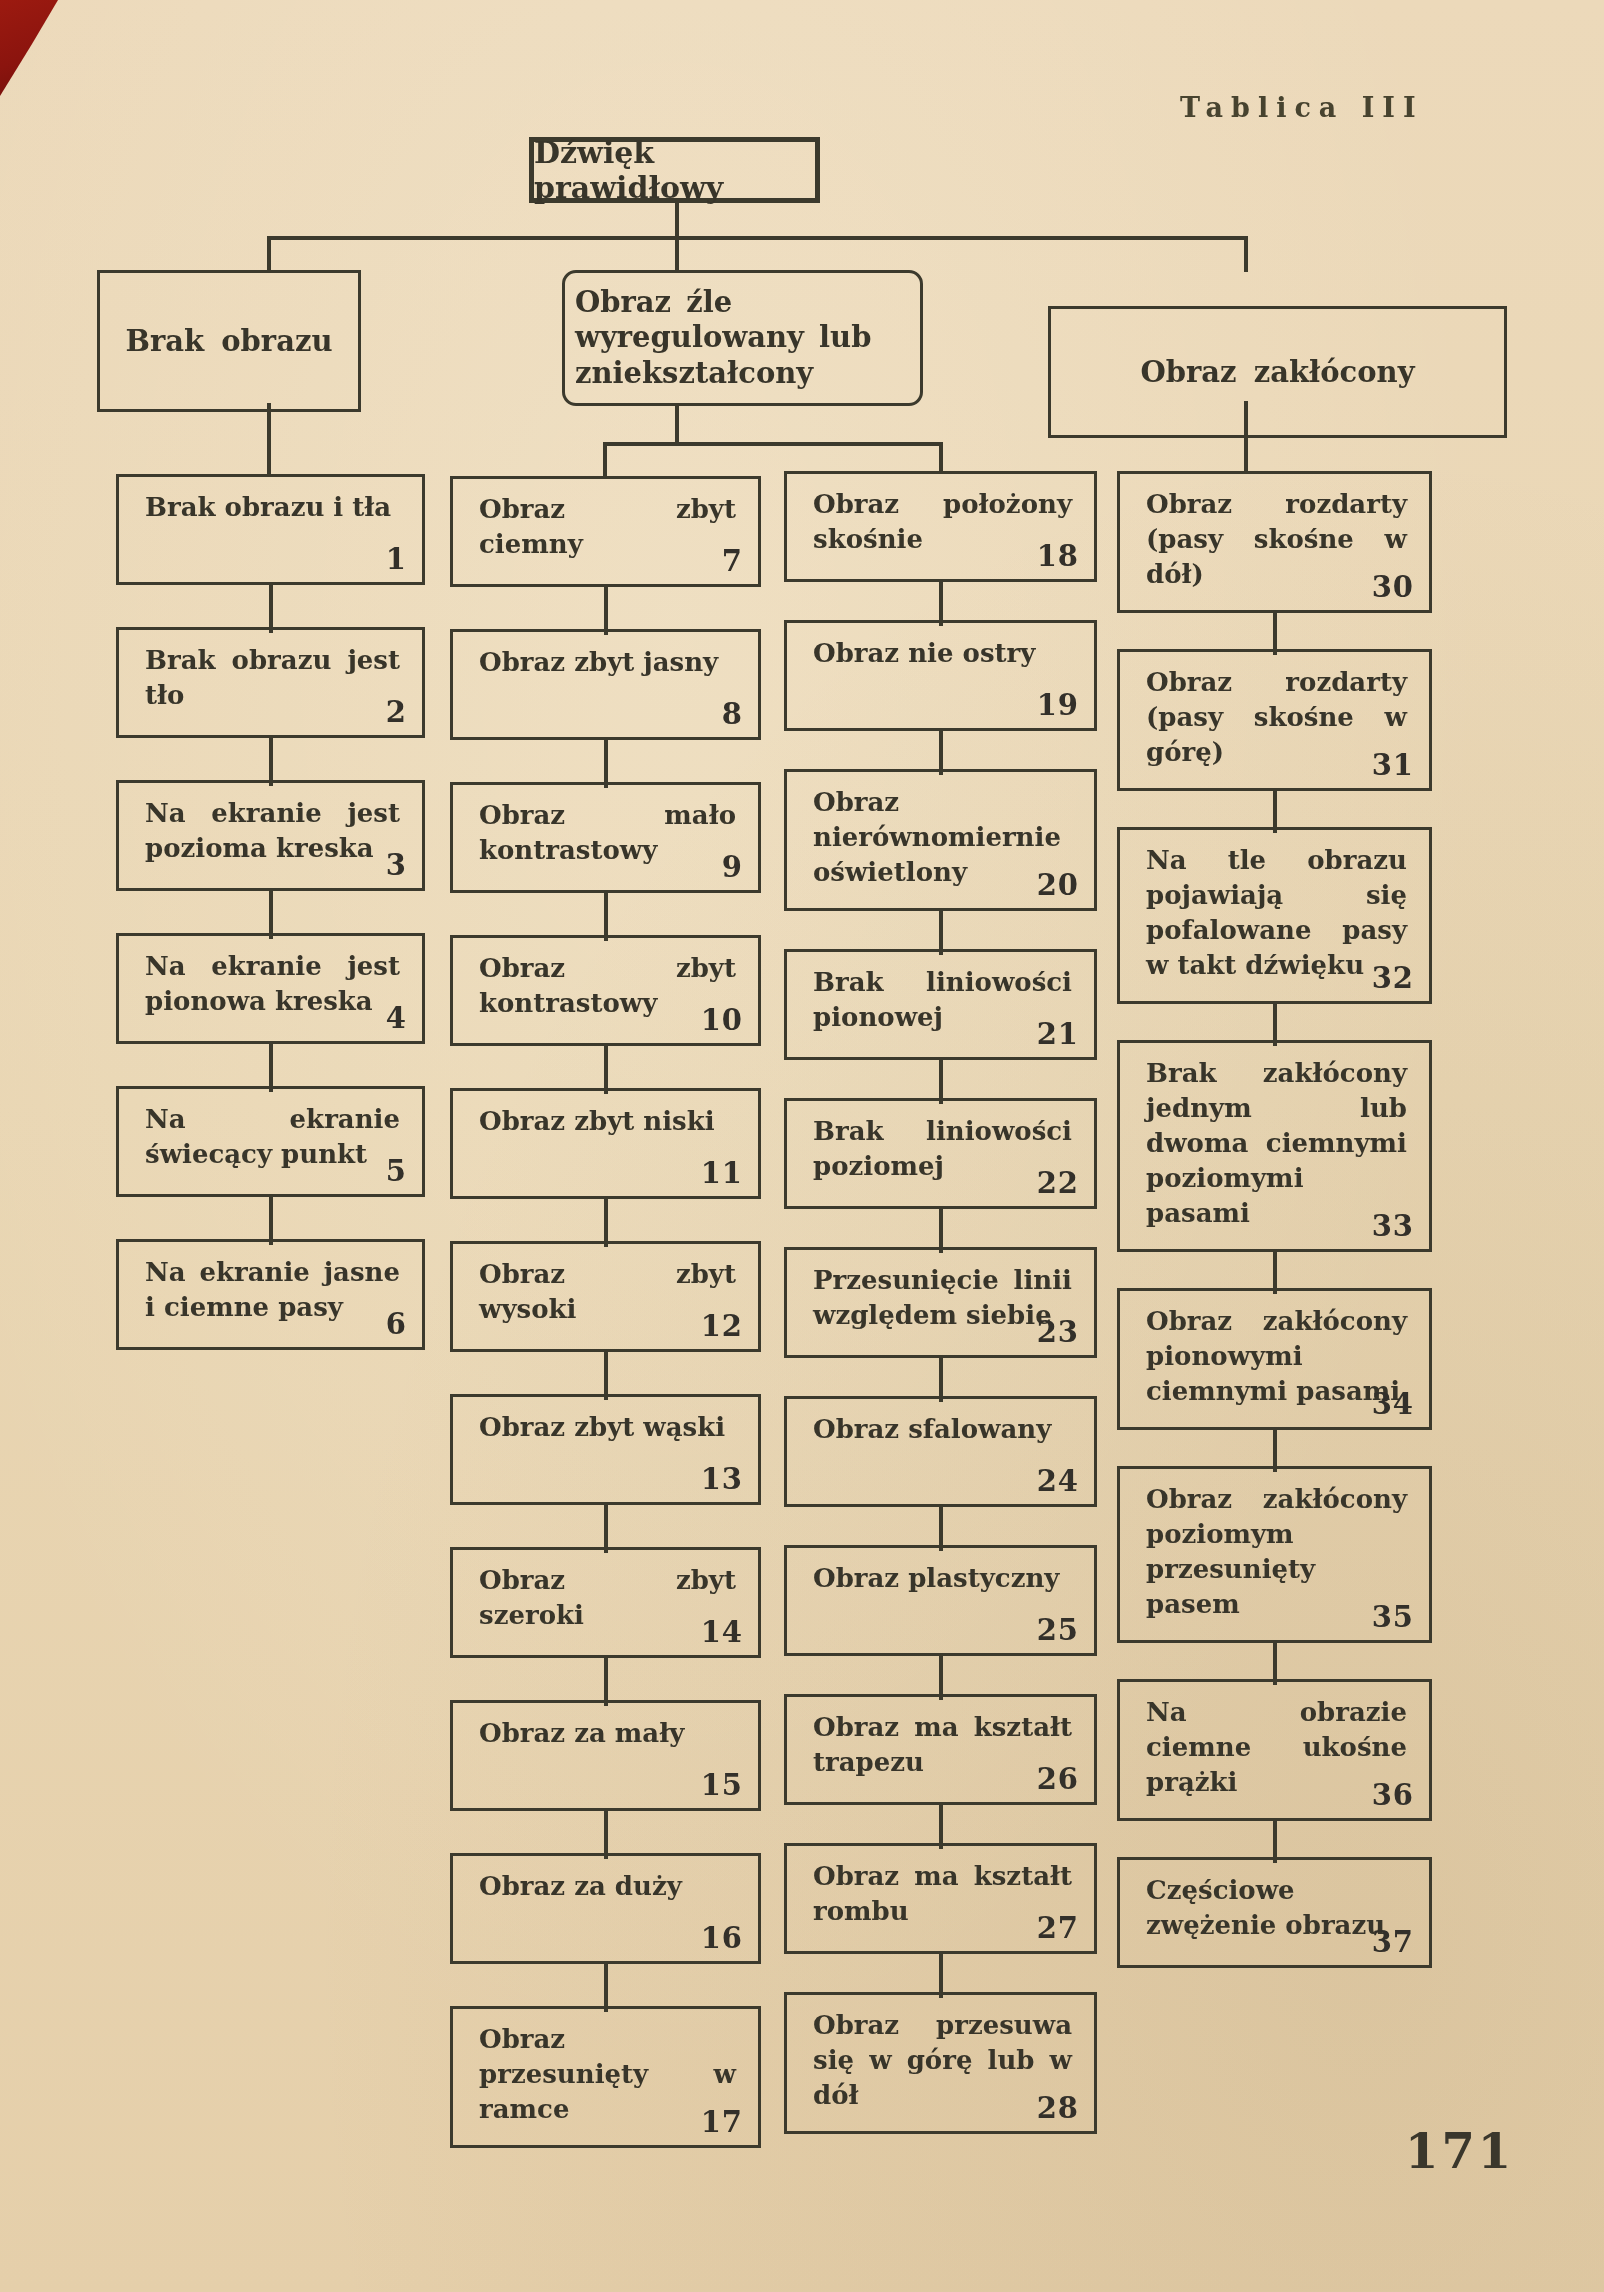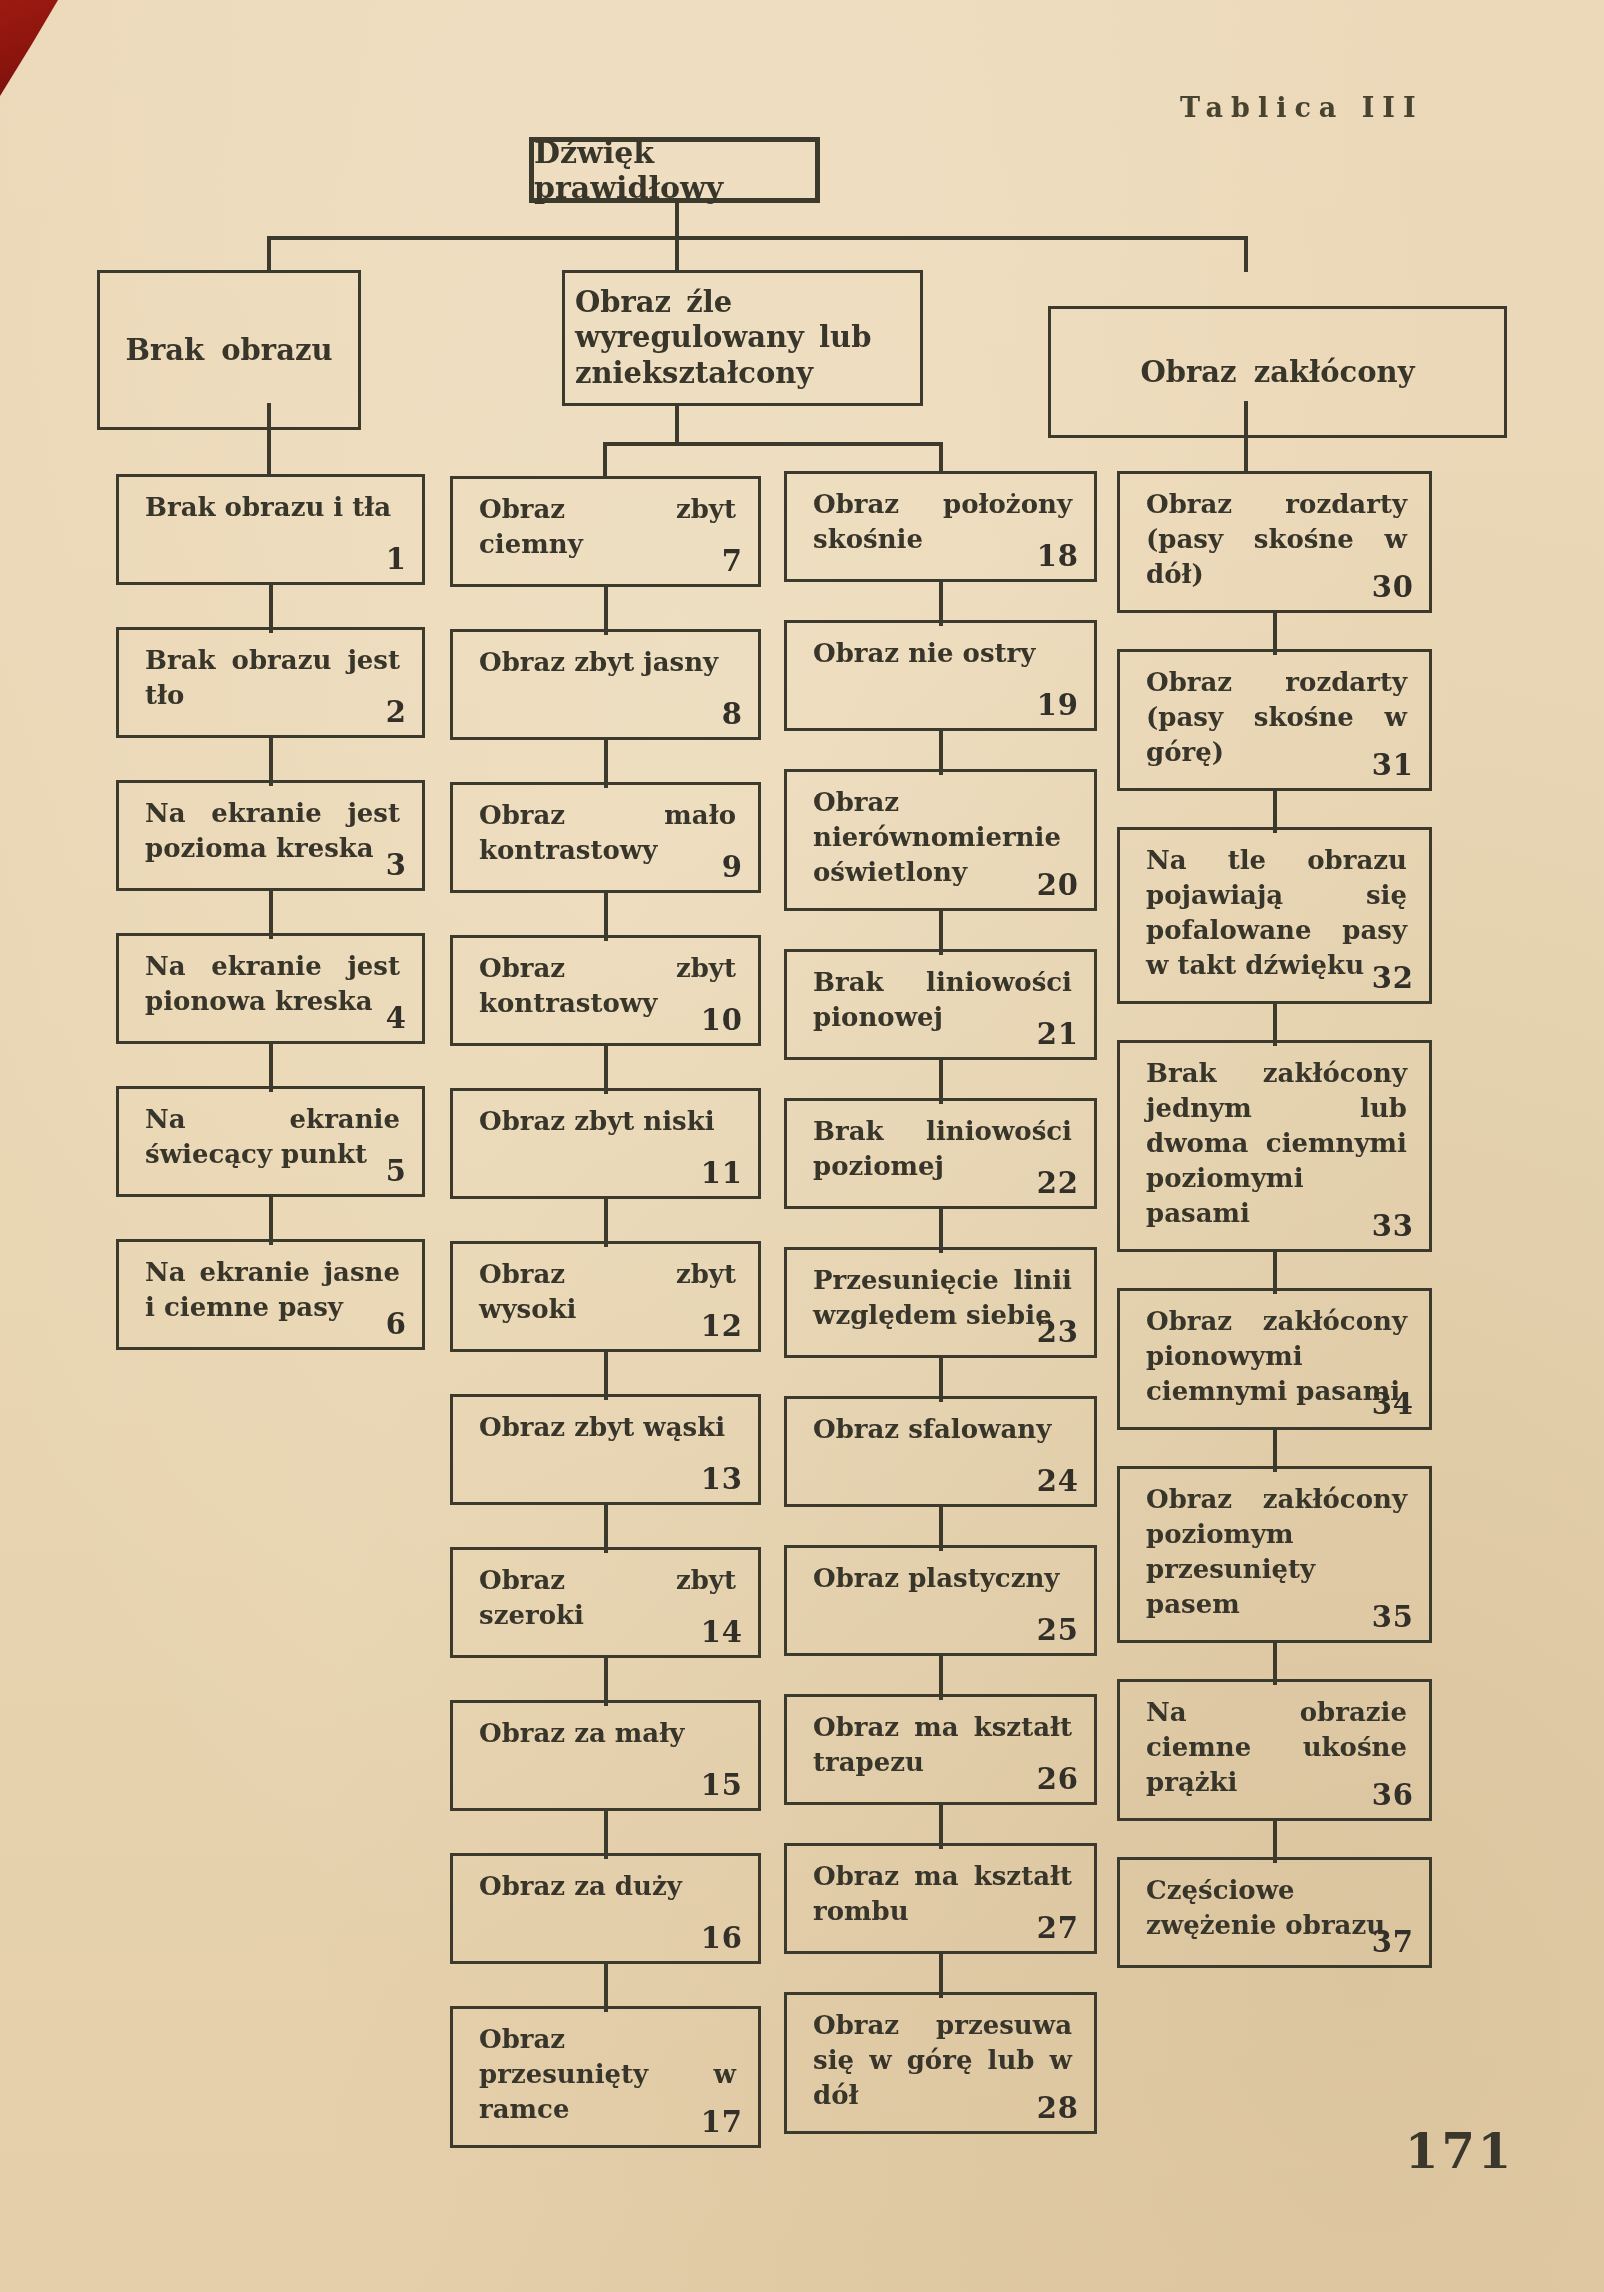--- a/index.html
+++ b/index.html
@@ -33,22 +33,22 @@
   }
   .node{
     position:absolute;box-sizing:border-box;border:3px solid var(--ink);
     display:flex;align-items:center;justify-content:center;text-align:left;
     color:var(--text);font-weight:bold;
   }
   #root-box{
     left:529px;top:137px;width:291px;height:66px;border-width:5px;
     font-size:30px;word-spacing:8px;
   }
-  #branch-left{left:97px;top:270px;width:264px;height:160px;font-size:29px;word-spacing:7px;}
-  #branch-mid{left:562px;top:270px;width:361px;height:136px;font-size:29px;line-height:1.22;padding:4px 10px;word-spacing:5px;}
+  #branch-left{left:97px;top:270px;width:264px;height:142px;font-size:29px;word-spacing:7px;}
+  #branch-mid{left:562px;top:270px;width:361px;height:136px;font-size:29px;line-height:1.22;padding:4px 10px;word-spacing:5px;border-radius:14px;}
   #branch-right{left:1048px;top:270px;width:459px;height:132px;font-size:29px;word-spacing:7px;margin-top:36px;}
   .connector{position:absolute;background:var(--ink);}
   .col{position:absolute;display:flex;flex-direction:column;row-gap:var(--gap);}
   .fault-box{
     position:relative;box-sizing:border-box;border:3px solid var(--ink);
     min-height:111px;padding:13px 18px 18px 26px;
     font-size:26px;line-height:35px;font-weight:bold;color:var(--text);
     text-align:justify;
   }
   .fault-box:not(:first-child)::before{

